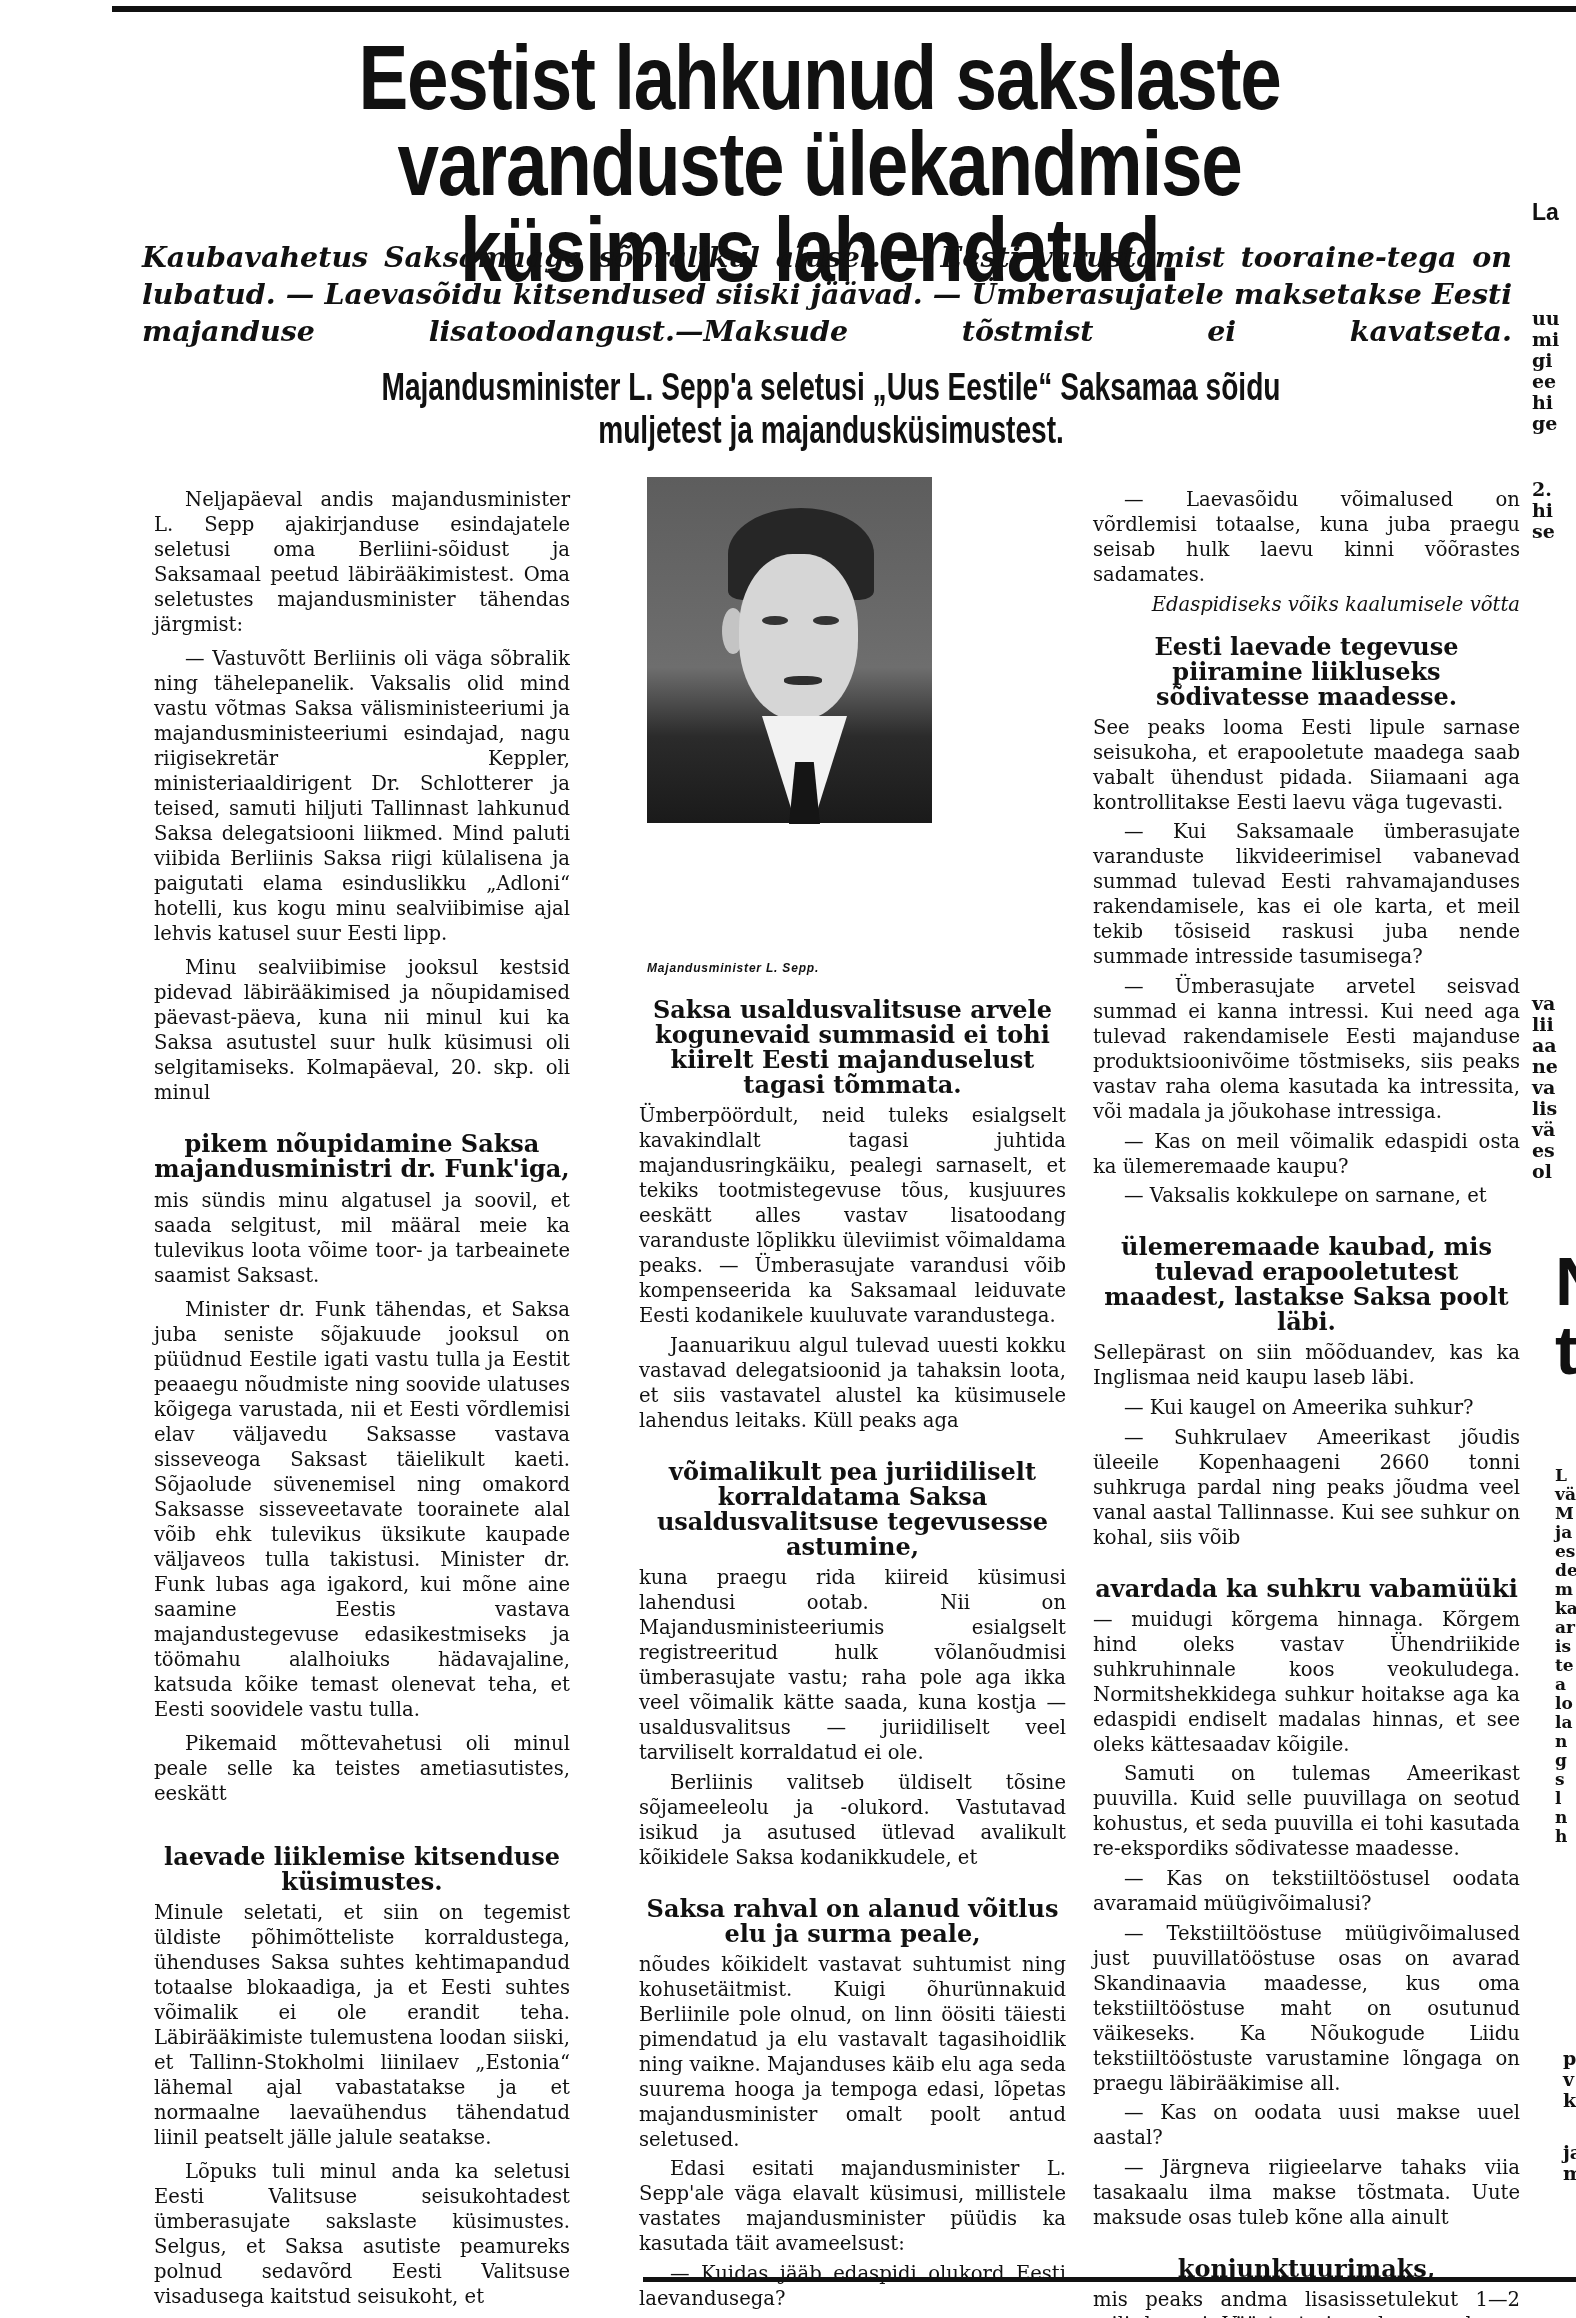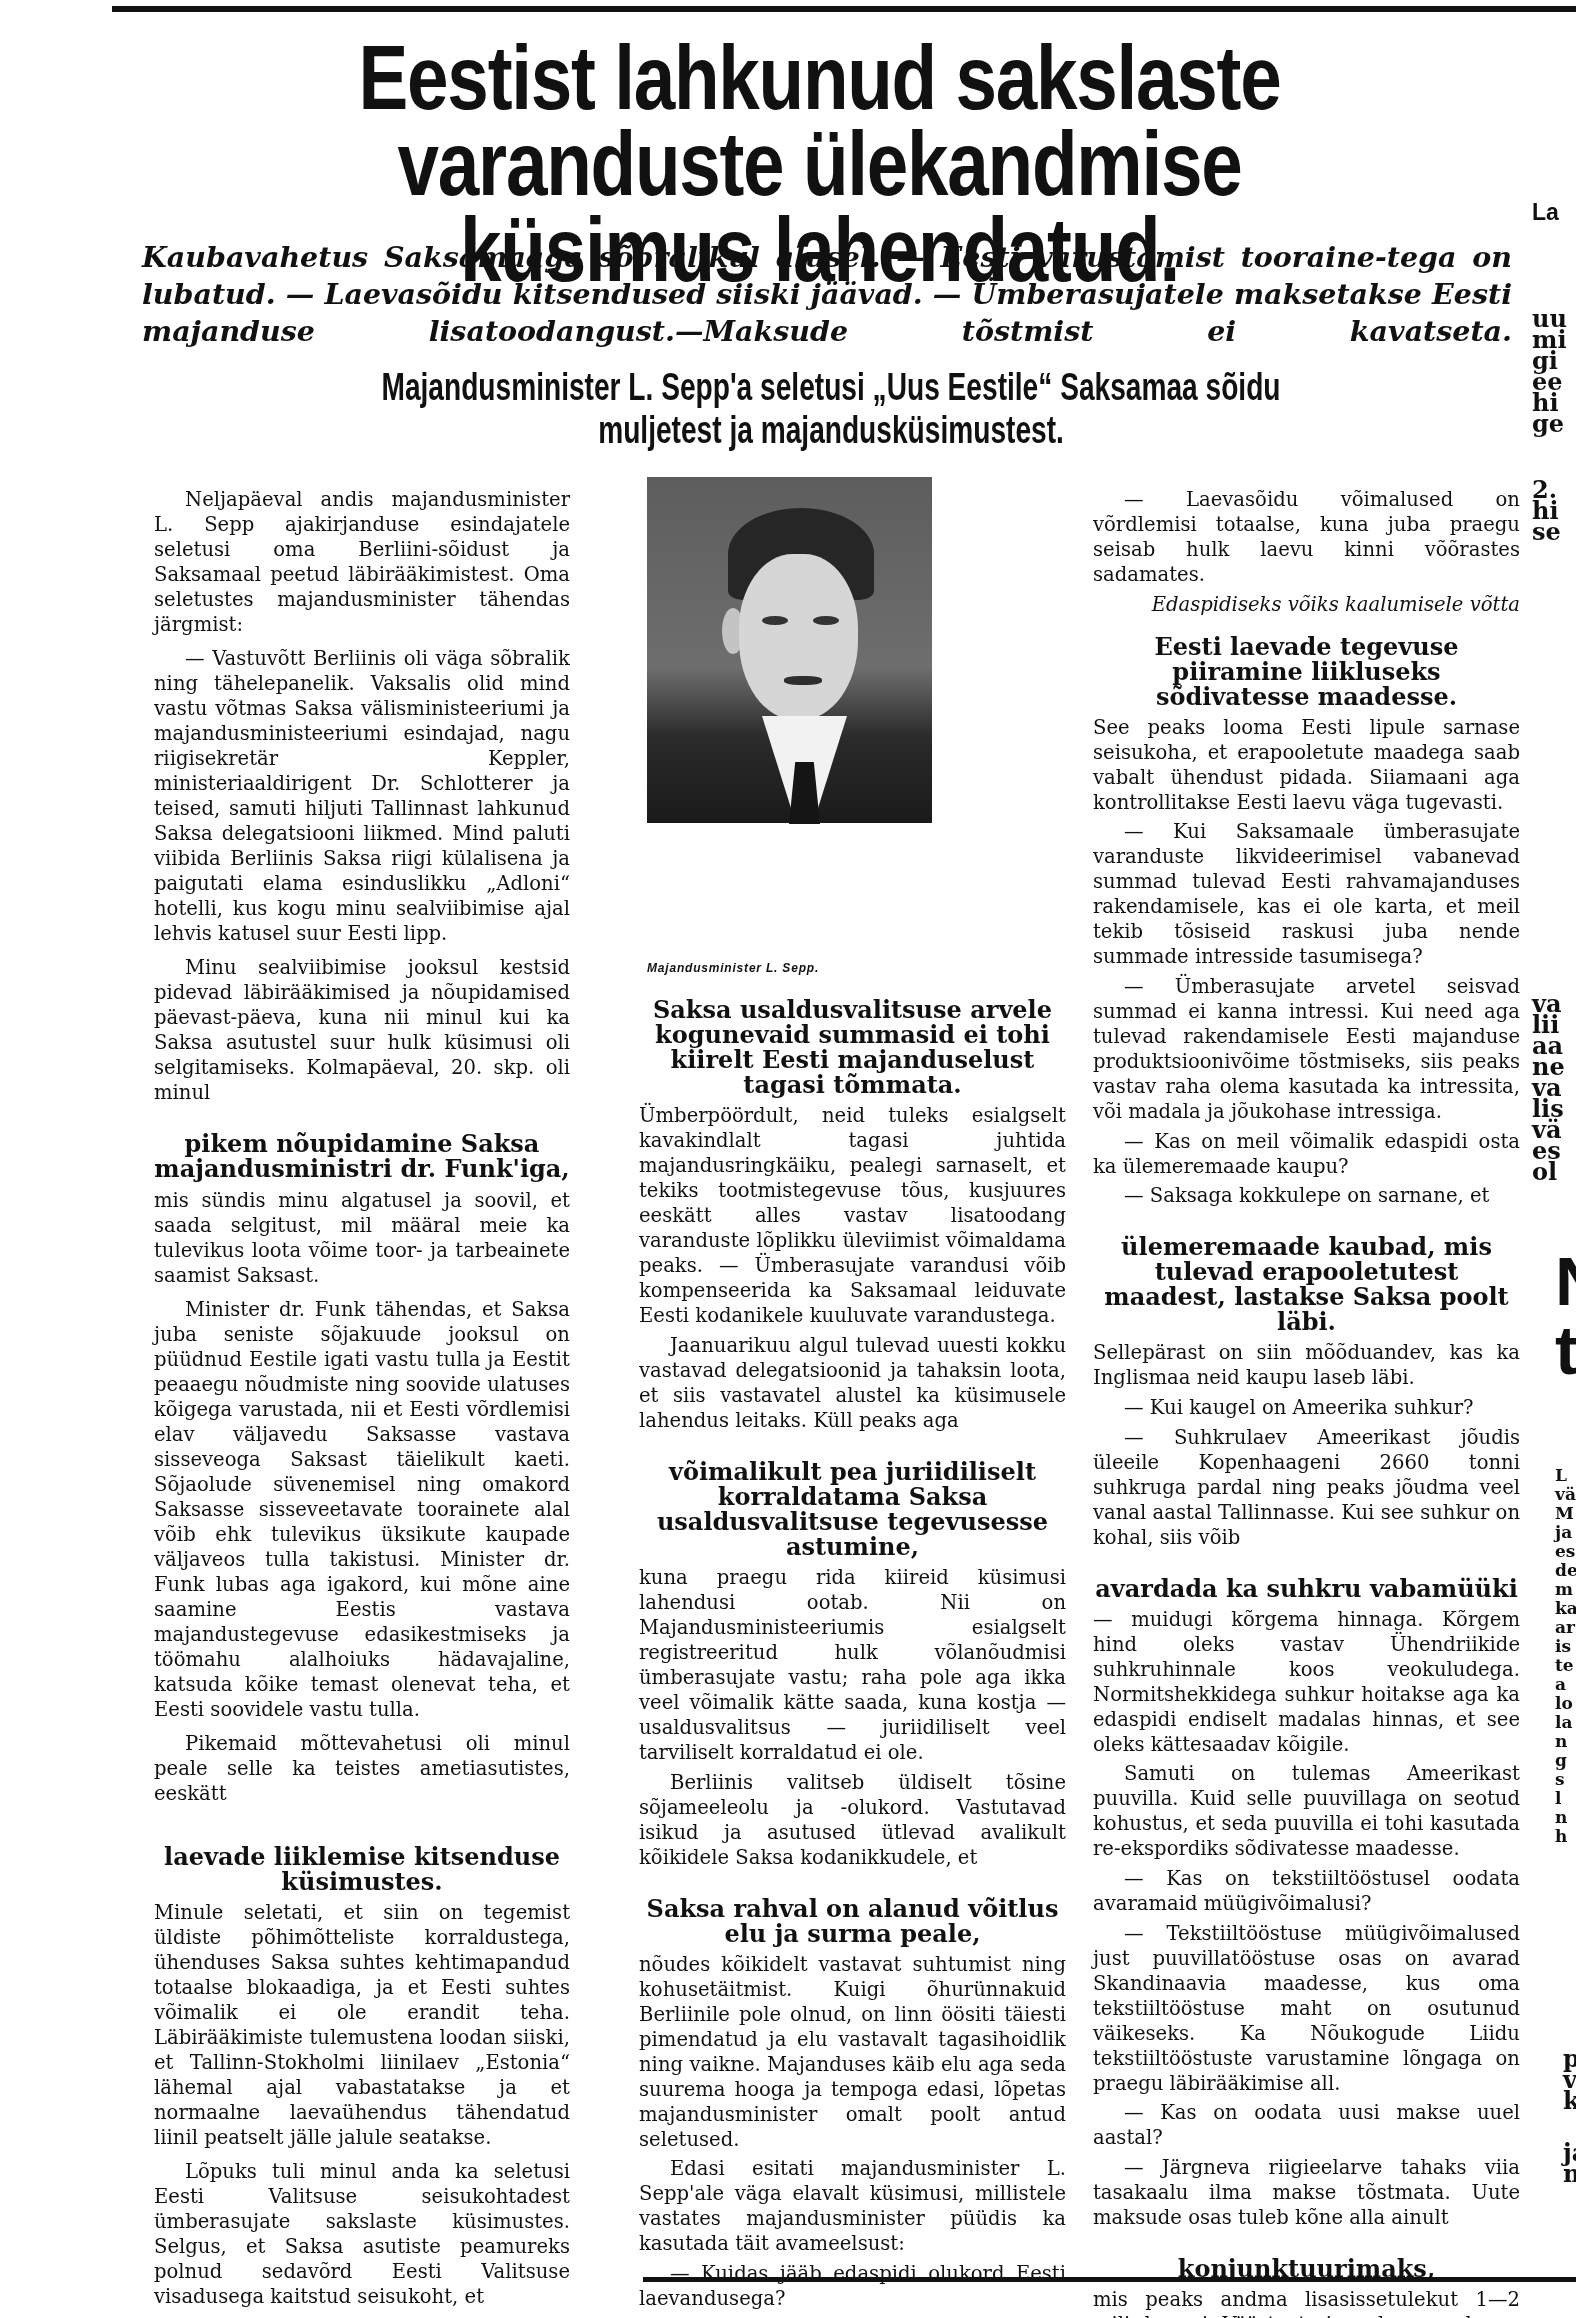--- a/index.html
+++ b/index.html
@@ -44,21 +44,21 @@
   .photo .eye-l { position: absolute; left: 115px; top: 139px; width: 26px; height: 9.2px; background: #333; border-radius: 50%; }
   .photo .eye-r { position: absolute; left: 166px; top: 139px; width: 26px; height: 9.2px; background: #333; border-radius: 50%; }
   .photo .mustache { position: absolute; left: 137px; top: 199px; width: 38px; height: 9.2px; background: #2e2e2e; border-radius: 40%; }
   .photo .ear { position: absolute; left: 75px; top: 131px; width: 21.6px; height: 46px; background: #c4c4c4; border-radius: 50%; }
   .photo .collar { position: absolute; left: 115px; top: 239px; width: 85px; height: 108px; background: #f2f2f2; clip-path: polygon(0 0, 100% 0, 60% 100%, 40% 100%); }
   .photo .tie { position: absolute; left: 142px; top: 285px; width: 31px; height: 62px; background: #151515; clip-path: polygon(20% 0, 80% 0, 100% 100%, 0 100%); }
   .caption {
     position: absolute; left: 647px; top: 961px; width: 285px; text-align: left;
     font-family: "Liberation Sans", sans-serif; font-weight: 700; font-size: 12px; letter-spacing: 0.8px; font-style: italic;
   }
-  .edge { position: absolute; left: 1532px; font-family: "DejaVu Serif", serif; font-weight: 700; font-size: 24px; line-height: 21px; color: #111; }
+  .edge { position: absolute; left: 1532px; font-family: "DejaVu Serif", serif; font-weight: 700; font-size: 19px; line-height: 21px; color: #111; }
   .edge-big { position: absolute; left: 1555px; font-family: "Liberation Sans", sans-serif; font-weight: 700; font-size: 69px; line-height: 69px; }
 </style>
 </head>
 <body>
 
 <div class="rule-top"></div>
 
 <h1 class="headline">Eestist lahkunud sakslaste varanduste ülekandmise küsimus lahendatud.</h1>
 <p class="deck">Kaubavahetus Saksamaaga sõbralikul alusel. — Eesti varustamist tooraine-tega on lubatud. — Laevasõidu kitsendused siiski jäävad. — Ümberasujatele maksetakse Eesti majanduse lisatoodangust.—Maksude tõstmist ei kavatseta.</p>
 <h2 class="subhead">Majandusminister L. Sepp'a seletusi „Uus Eestile“ Saksamaa sõidu muljetest ja majandusküsimustest.</h2>
@@ -102,21 +102,21 @@
 </div>
 
 <div class="col col-3">
   <p>— Laevasõidu võimalused on võrdlemisi totaalse, kuna juba praegu seisab hulk laevu kinni võõrastes sadamates.</p>
   <p class="italic-line">Edaspidiseks võiks kaalumisele võtta</p>
   <h3 style="margin-top:17px">Eesti laevade tegevuse piiramine liikluseks sõdivatesse maadesse.</h3>
   <p class="noindent">See peaks looma Eesti lipule sarnase seisukoha, et erapooletute maadega saab vabalt ühendust pidada. Siiamaani aga kontrollitakse Eesti laevu väga tugevasti.</p>
   <p>— Kui Saksamaale ümberasujate varanduste likvideerimisel vabanevad summad tulevad Eesti rahvamajanduses rakendamisele, kas ei ole karta, et meil tekib tõsiseid raskusi juba nende summade intresside tasumisega?</p>
   <p>— Ümberasujate arvetel seisvad summad ei kanna intressi. Kui need aga tulevad rakendamisele Eesti majanduse produktsioonivõime tõstmiseks, siis peaks vastav raha olema kasutada ka intressita, või madala ja jõukohase intressiga.</p>
   <p>— Kas on meil võimalik edaspidi osta ka ülemeremaade kaupu?</p>
-  <p>— Saksaga kokkulepe on sarnane, et</p>
+  <p>— Vaksalis kokkulepe on sarnane, et</p>
   <h3>ülemeremaade kaubad, mis tulevad erapooletutest maadest, lastakse Saksa poolt läbi.</h3>
   <p class="noindent">Sellepärast on siin mõõduandev, kas ka Inglismaa neid kaupu laseb läbi.</p>
   <p>— Kui kaugel on Ameerika suhkur?</p>
   <p>— Suhkrulaev Ameerikast jõudis üleeile Kopenhaageni 2660 tonni suhkruga pardal ning peaks jõudma veel vanal aastal Tallinnasse. Kui see suhkur on kohal, siis võib</p>
   <h3>avardada ka suhkru vabamüüki</h3>
   <p class="noindent">— muidugi kõrgema hinnaga. Kõrgem hind oleks vastav Ühendriikide suhkruhinnale koos veokuludega. Normitshekkidega suhkur hoitakse aga ka edaspidi endiselt madalas hinnas, et see oleks kättesaadav kõigile.</p>
   <p>Samuti on tulemas Ameerikast puuvilla. Kuid selle puuvillaga on seotud kohustus, et seda puuvilla ei tohi kasutada re-ekspordiks sõdivatesse maadesse.</p>
   <p>— Kas on tekstiiltööstusel oodata avaramaid müügivõimalusi?</p>
   <p>— Tekstiiltööstuse müügivõimalused just puuvillatööstuse osas on avarad Skandinaavia maadesse, kus oma tekstiiltööstuse maht on osutunud väikeseks. Ka Nõukogude Liidu tekstiiltööstuste varustamine lõngaga on praegu läbirääkimise all.</p>
   <p>— Kas on oodata uusi makse uuel aastal?</p>

